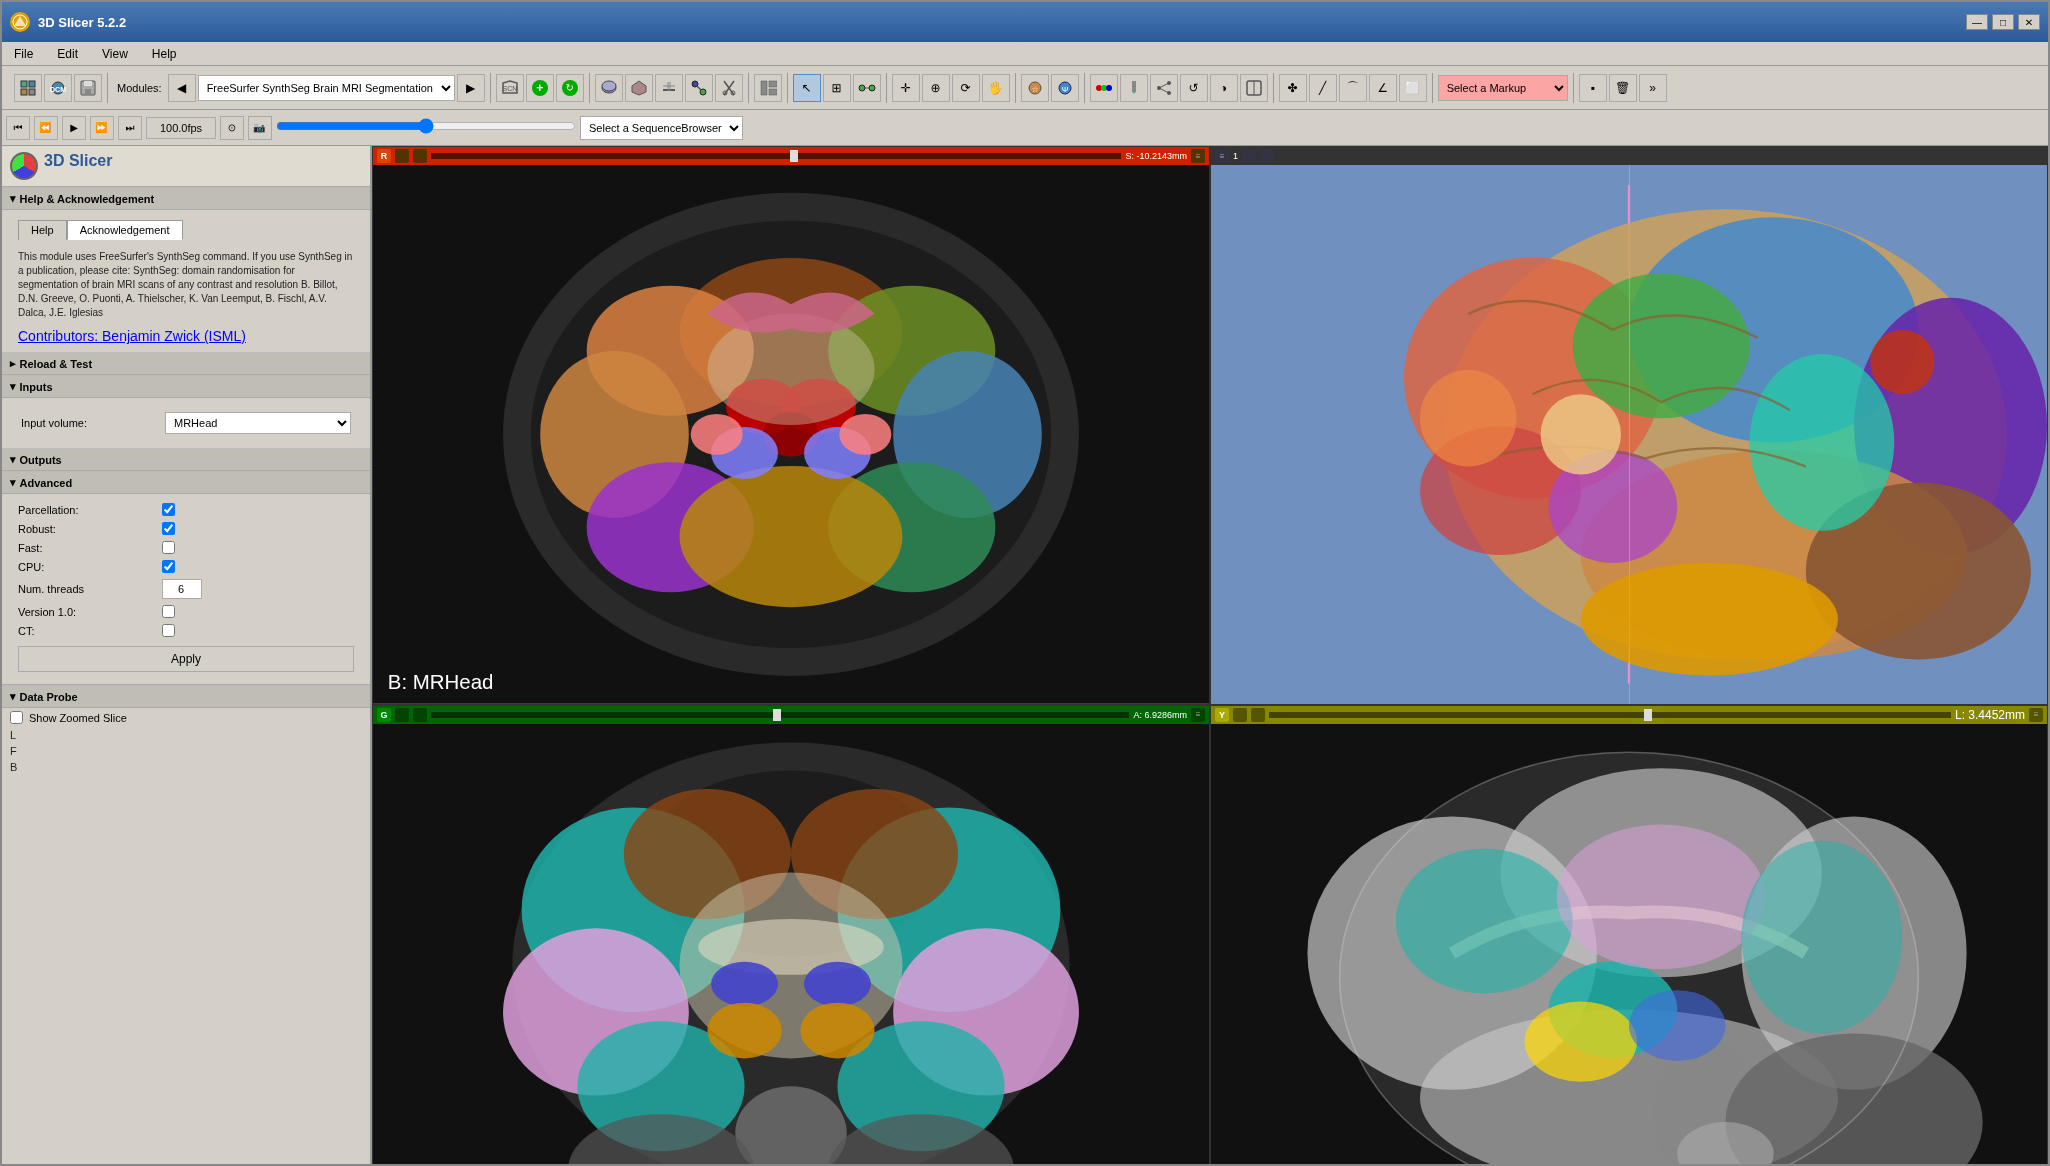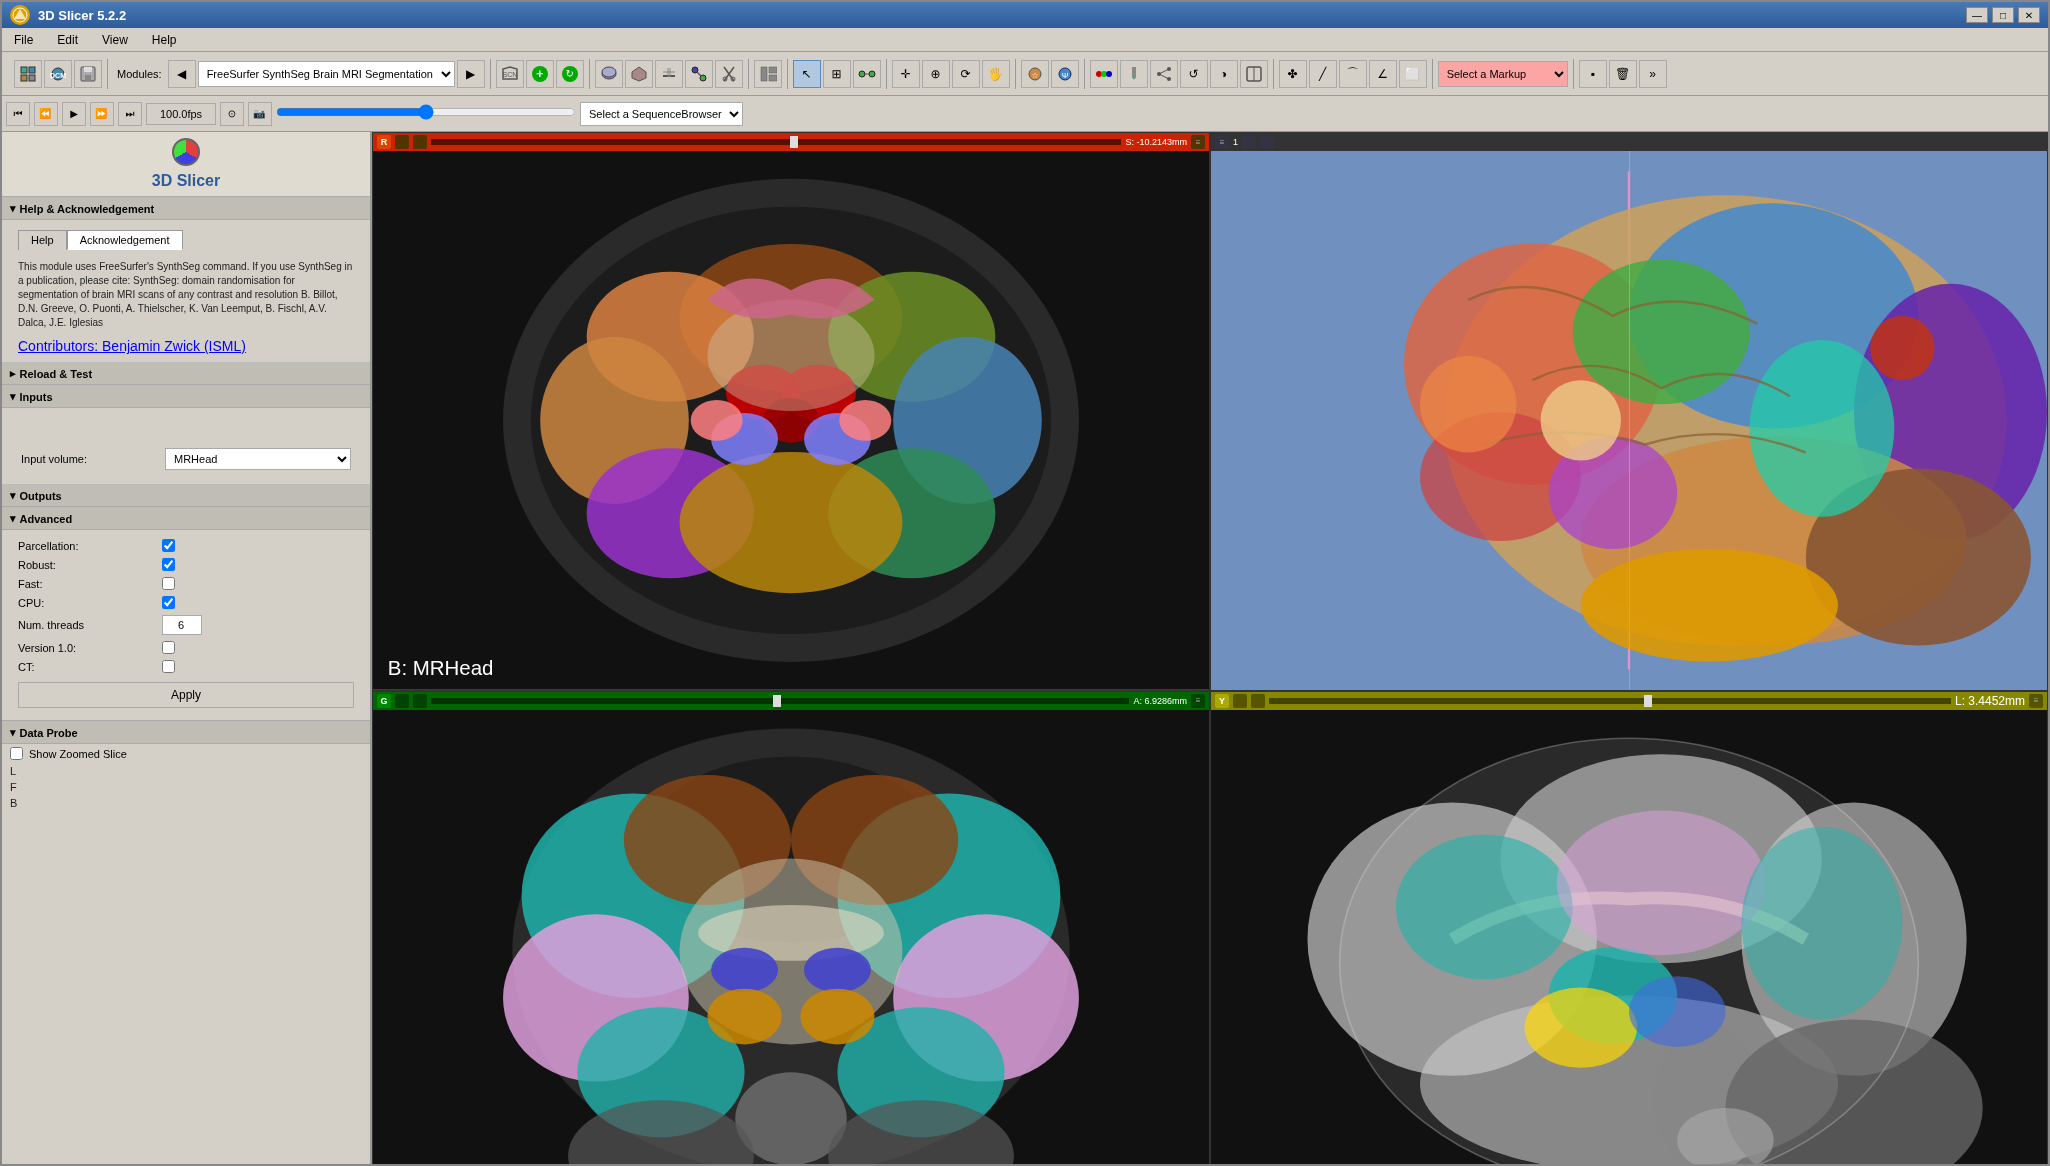--- a/index.html
+++ b/index.html
@@ -1,21 +1,21 @@
 <!DOCTYPE html>
 <html><head>
   <meta charset="utf-8">
   <style>
     * { box-sizing: border-box; margin: 0; padding: 0; }
     body { background: #3c3c3c; font-family: 'Arial', sans-serif; font-size: 12px; color: #000; width: 2050px; height: 1166px; overflow: hidden; }
 
     .window { width: 2050px; height: 1166px; background: #d4d0c8; border: 2px solid #888; display: flex; flex-direction: column; }
 
     
-    .titlebar { background: linear-gradient(to bottom, #4a7ab5, #2c5a9a); height: 26px; display: flex; align-items: center; justify-content: space-between; padding: 0 8px; color: white; font-size: 13px; font-weight: bold; }
+    .titlebar { background: linear-gradient(to bottom, #4a7ab5, #2c5a9a); height: 40px; display: flex; align-items: center; justify-content: space-between; padding: 0 8px; color: white; font-size: 13px; font-weight: bold; }
     .titlebar-left { display: flex; align-items: center; gap: 8px; }
     .titlebar-icon { width: 20px; height: 20px; background: #e0a000; border-radius: 50%; display: flex; align-items: center; justify-content: center; font-size: 10px; color: white; }
     .titlebar-controls { display: flex; gap: 4px; }
     .titlebar-btn { width: 22px; height: 16px; background: #d4d0c8; border: 1px solid #888; font-size: 10px; cursor: pointer; display: flex; align-items: center; justify-content: center; color: #000; }
 
     
     .menubar { background: #d4d0c8; height: 24px; display: flex; align-items: center; padding: 0 4px; border-bottom: 1px solid #999; gap: 8px; }
     .menu-item { padding: 2px 8px; font-size: 12px; cursor: pointer; }
 
     
@@ -32,21 +32,21 @@
     .seq-input { width: 70px; height: 22px; background: #d4d0c8; border: 1px solid #aaa; font-size: 11px; text-align: center; }
     .seq-dropdown { height: 24px; padding: 0 4px; font-size: 11px; background: white; border: 1px solid #aaa; min-width: 160px; }
 
     
     .main-content { display: flex; flex: 1; overflow: hidden; }
 
     
     .left-panel { width: 370px; min-width: 370px; background: #d4d0c8; border-right: 2px solid #999; display: flex; flex-direction: column; overflow-y: auto; font-size: 11px; }
 
     
-    .panel-header { background: #e0dbd0; padding: 6px 8px; border-bottom: 1px solid #aaa; display: flex; align-items: center; gap: 6px; flex-direction: column; }
+    .panel-header { background: #e0dbd0; padding: 6px 8px; border-bottom: 1px solid #aaa; display: flex; align-items: flex-start; gap: 6px; }
     .panel-title { font-size: 16px; font-weight: bold; color: #2c5a9a; }
 
     .section-header { background: #c0bdb5; padding: 4px 8px; border-bottom: 1px solid #aaa; border-top: 1px solid #bbb; font-weight: bold; font-size: 11px; display: flex; align-items: center; gap: 4px; cursor: pointer; }
     .section-content { padding: 6px 8px; }
 
     .tab-bar { display: flex; margin: 4px 8px; }
     .tab { padding: 3px 12px; background: #d4d0c8; border: 1px solid #999; cursor: pointer; font-size: 11px; border-bottom: none; }
     .tab.active { background: white; border-bottom: 1px solid white; }
 
     .ack-text { font-size: 10px; line-height: 1.4; padding: 6px 8px; color: #222; }
@@ -65,21 +65,21 @@
     .coord-text { padding: 2px 8px; font-size: 11px; color: #222; }
 
     
     .right-panel { flex: 1; display: flex; flex-direction: column; background: #1a1a1a; }
 
     .viewer-grid { flex: 1; display: grid; grid-template-columns: 1fr 1fr; grid-template-rows: 1fr 1fr; }
 
     .viewer-cell { position: relative; background: #000; border: 1px solid #333; overflow: hidden; }
     .viewer-3d { background: #7090c0; }
 
-    .inputs-section { padding: 11px; margin-top: 26px; }
+    .inputs-section { padding: 11px; }
     .outputs-section { padding: 0; }
 
     .panel-logo-circle {
       width: 28px; height: 28px;
       background: conic-gradient(#e04040 0deg 120deg, #4040e0 120deg 240deg, #40e040 240deg 360deg);
       border-radius: 50%;
       border: 2px solid #666;
     }
 
     input[type="checkbox"] { width: 13px; height: 13px; cursor: pointer; }

